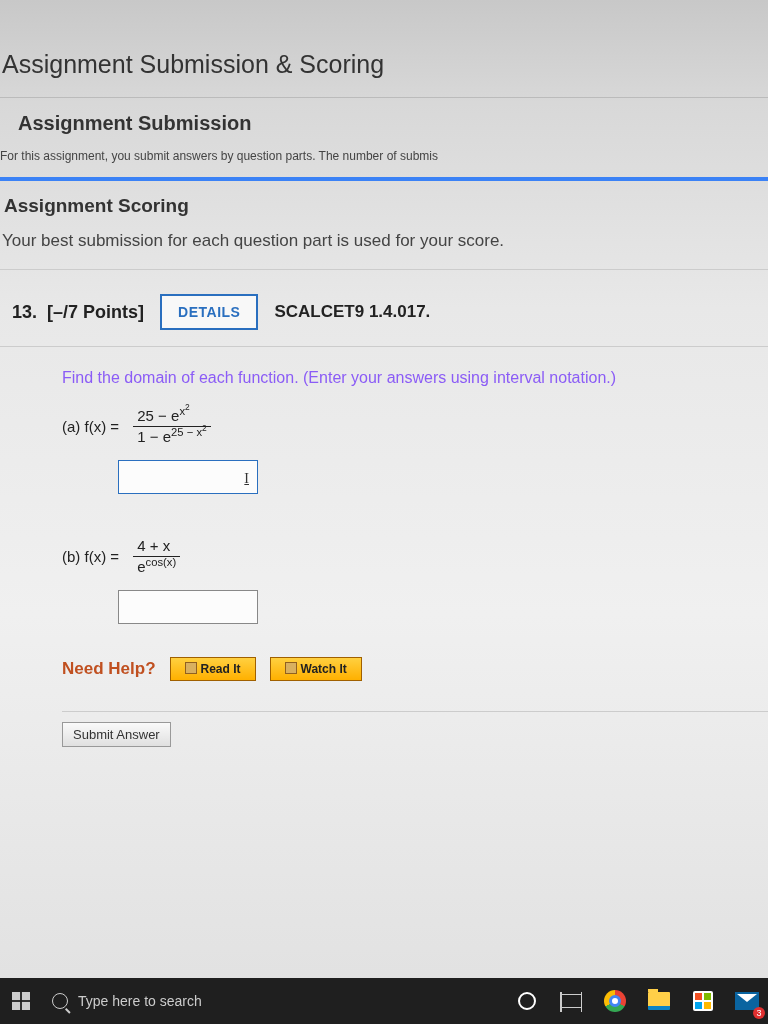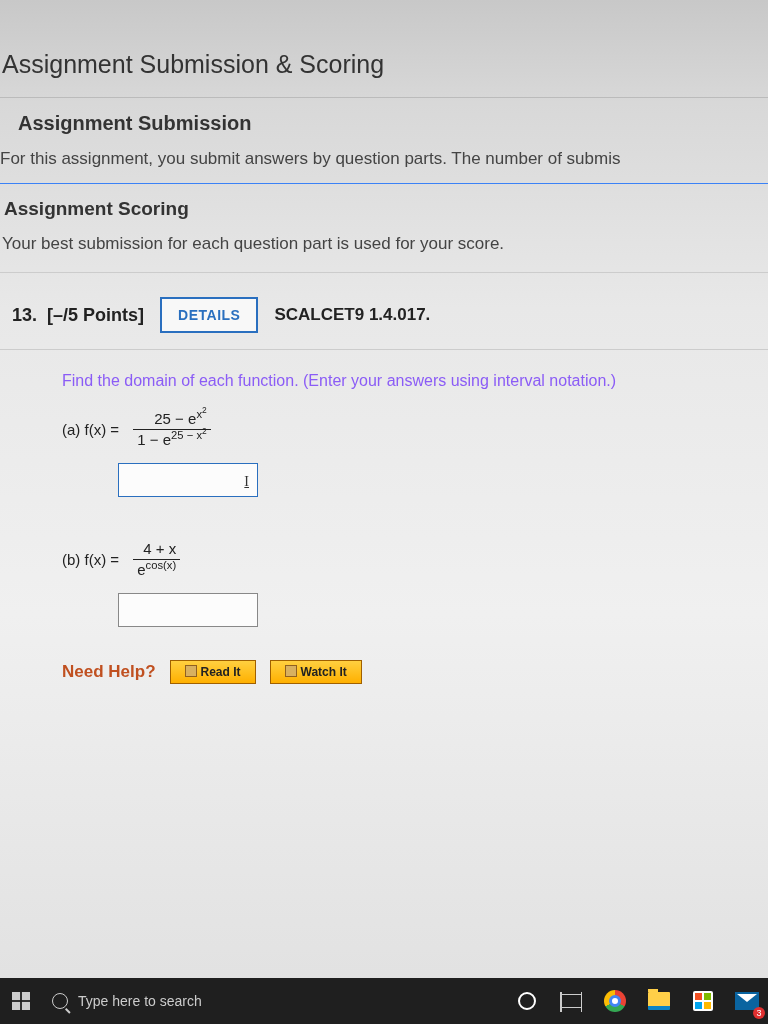--- a/index.html
+++ b/index.html
@@ -21,24 +21,24 @@
     padding: 0 0 18px 2px;
     border-bottom: 1px solid #bbb;
   }
   h2.sub-title {
     font-size: 20px;
     font-weight: 700;
     color: #333;
     padding: 14px 0 14px 18px;
   }
   p.desc {
-    font-size: 17px;
+    font-size: 12px;
     color: #444;
     padding: 0 0 14px 0;
-    border-bottom: 1px solid #3b82f6;
+    border-bottom: 4px solid #3b82f6;
   }
   h3.scoring {
     font-size: 19px;
     font-weight: 700;
     color: #333;
     padding: 14px 0 14px 4px;
   }
   p.desc2 {
     font-size: 17px;
     color: #444;
@@ -87,21 +87,21 @@
     color: #222;
   }
   .part-label {
     display: inline-block;
     vertical-align: middle;
     margin-right: 10px;
   }
   .fraction {
     display: inline-block;
     vertical-align: middle;
-    text-align: right;
+    text-align: left;
     line-height: 1.2;
   }
   .fraction .num {
     display: block;
     border-bottom: 1px solid #222;
     padding: 0 4px 1px 4px;
   }
   .fraction .den {
     display: block;
     padding: 1px 4px 0 4px;
@@ -297,21 +297,21 @@
 <div class="content">
   <h1 class="main-title">Assignment Submission &amp; Scoring</h1>
   <h2 class="sub-title">Assignment Submission</h2>
   <p class="desc">For this assignment, you submit answers by question parts. The number of submis</p>
   <h3 class="scoring">Assignment Scoring</h3>
   <p class="desc2">Your best submission for each question part is used for your score.</p>
 
   <div class="question-header">
     <span class="qnum">
       <span>13.</span>&nbsp;
-      <span>[–/5 Points]</span>
+      <span>[–/7 Points]</span>
     </span>
     <button class="details-btn">DETAILS</button>
     <span class="ref">SCALCET9 1.4.017.</span>
   </div>
 
   <div class="question-body">
     <p class="prompt">Find the domain of each function. (Enter your answers using interval notation.)</p>
 
     <div class="part">
       <span class="part-label">(a)   f(x) =</span>
@@ -338,20 +338,23 @@
       <button class="help-btn">
         <span class="sq"></span>
         <span>Read It</span>
       </button>
       <button class="help-btn">
         <span class="sq"></span>
         <span>Watch It</span>
       </button>
     </div>
 
+    <div class="submit-row">
+      <button class="submit-btn">Submit Answer</button>
+    </div>
   </div>
 </div>
 
 <div class="taskbar">
   <div class="start-icon">
     <svg viewBox="0 0 20 20">
       <rect x="0" y="0" width="9" height="9" fill="#ccc"></rect>
       <rect x="11" y="0" width="9" height="9" fill="#ccc"></rect>
       <rect x="0" y="11" width="9" height="9" fill="#ccc"></rect>
       <rect x="11" y="11" width="9" height="9" fill="#ccc"></rect>

